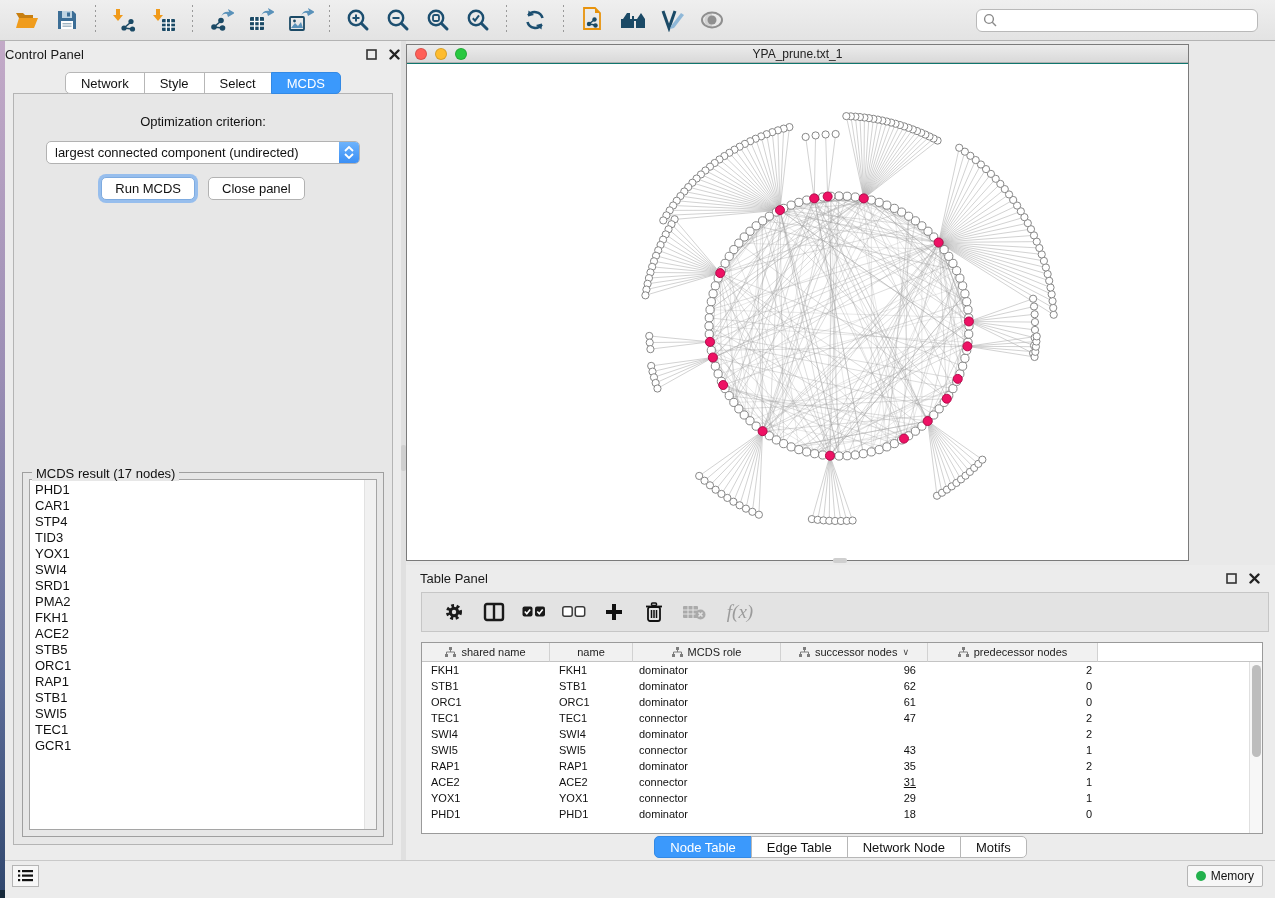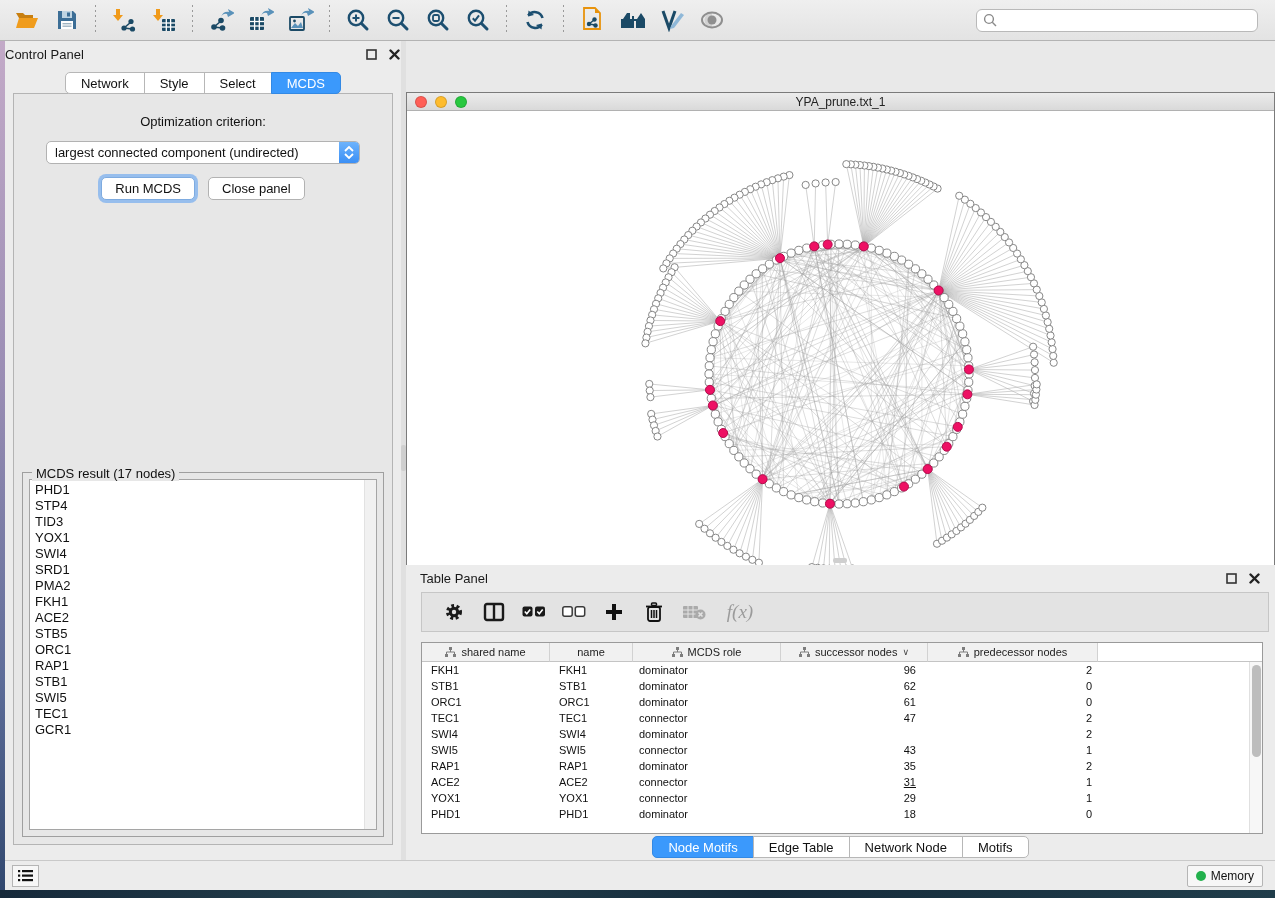--- a/index.html
+++ b/index.html
@@ -70,22 +70,22 @@
   .list-item { font-size:13px; color:#111; line-height:16px; padding-left:3px; cursor:default; }
 
   
   .vsplit { position:absolute; left:401px; top:41px; width:5px; height:819px; background:#e0e0e0; }
   .vsplit .grip { position:absolute; top:404px; left:0; width:5px; height:26px;
     background:#cfcfcf; border-radius:2px; }
   .hgrip { position:absolute; left:833px; top:558px; width:14px; height:5px;
     background:#cfcfcf; border-radius:2px; z-index:3; }
 
   
-  .net-frame { position:absolute; left:406px; top:44px; width:869px; height:517px;
-    border:1px solid #7b7b7b; background:#ffffff;margin-top:48px; }
+  .net-frame { position:absolute; left:406px; top:44px; width:783px; height:517px;
+    border:1px solid #7b7b7b; background:#0f766e; }
   .net-titlebar { height:18px; background:linear-gradient(#ececec,#d9d9d9);
     border-bottom:1px solid #b1b1b1; position:relative;
     display:flex; align-items:center; justify-content:center; }
   .net-title { font-size:12px; color:#222; }
   .lights { position:absolute; left:8px; top:3px; display:flex; gap:8px; }
   .light { width:12px; height:12px; border-radius:50%; cursor:pointer; border:0.5px solid rgba(0,0,0,.15); }
   .net-view { position:absolute; left:0; top:19px; right:0; bottom:0; background:#fff; }
 
   
   .table-panel { position:absolute; left:406px; top:565px; width:869px; height:295px; background:#ececec; }
@@ -106,21 +106,21 @@
   .td { font-size:11px; color:#111; display:flex; align-items:center; overflow:hidden; white-space:nowrap; }
   .sort-arrow { font-size:9px; color:#444; }
   .tp-scroll { position:absolute; right:0; top:19px; bottom:0; width:13px;
     background:#f7f7f7; border-left:1px solid #e0e0e0; }
   .tp-thumb { position:absolute; left:2px; top:3px; width:9px; height:92px;
     background:#bdbdbd; border-radius:5px; cursor:pointer; }
 
   .bottom-tabs { position:absolute; left:0; right:0; bottom:2px; display:flex; justify-content:center; }
 
   
-  .statusbar { position:absolute; left:5px; top:860px; width:1270px; height:30px;
+  .statusbar { position:absolute; left:5px; top:860px; width:1270px; height:39px;
     background:#ececec; border-top:1px solid #c9c9c9; }
   .list-btn { position:absolute; left:7px; top:4px; width:27px; height:22px; background:#f7f7f7;
     border:1px solid #b5b5b5; display:flex; align-items:center; justify-content:center; cursor:pointer; }
   .memory-btn { position:absolute; right:12px; top:4px; height:22px; background:#f7f7f7;
     border:1px solid #b5b5b5; border-radius:2px; display:flex; align-items:center;
     gap:5px; padding:0 8px; font-size:12px; color:#111; cursor:pointer;
     font-family:"Liberation Sans",sans-serif; }
   .mem-dot { width:10px; height:10px; border-radius:50%; }
 </style>
 </head>
@@ -375,20 +375,21 @@
     <div class="btn-row">
       <button class="mac-btn focused">Run MCDS</button>
       <button class="mac-btn">Close panel</button>
     </div>
     <div class="result-group">
       <div class="rg-border"></div>
       <div class="rg-title">MCDS result (17 nodes)</div>
       <div class="rg-list">
         <div style="padding:2px 0 0 2px;">
             <div class="list-item">PHD1</div>
+            <div class="list-item">CAR1</div>
             <div class="list-item">STP4</div>
             <div class="list-item">TID3</div>
             <div class="list-item">YOX1</div>
             <div class="list-item">SWI4</div>
             <div class="list-item">SRD1</div>
             <div class="list-item">PMA2</div>
             <div class="list-item">FKH1</div>
             <div class="list-item">ACE2</div>
             <div class="list-item">STB5</div>
             <div class="list-item">ORC1</div>
@@ -1323,21 +1324,21 @@
           <div class="td" style="width: 147px; justify-content: flex-end; padding-right: 12px;">18</div>
           <div class="td" style="width: 170px; justify-content: flex-end; padding-right: 6px;">0</div>
         </div>
       </div>
     <div class="tp-scroll">
       <div class="tp-thumb"></div>
     </div>
   </div>
 
   <div class="bottom-tabs">
-      <button class="seg-tab active">Node Motifs</button>
+      <button class="seg-tab active">Node Table</button>
       <button class="seg-tab">Edge Table</button>
       <button class="seg-tab">Network Node</button>
       <button class="seg-tab">Motifs</button>
     </div>
 </div>
 
 <div class="statusbar">
   <button class="list-btn">
       <span>
     <svg width="15" height="12" viewBox="0 0 15 12">

